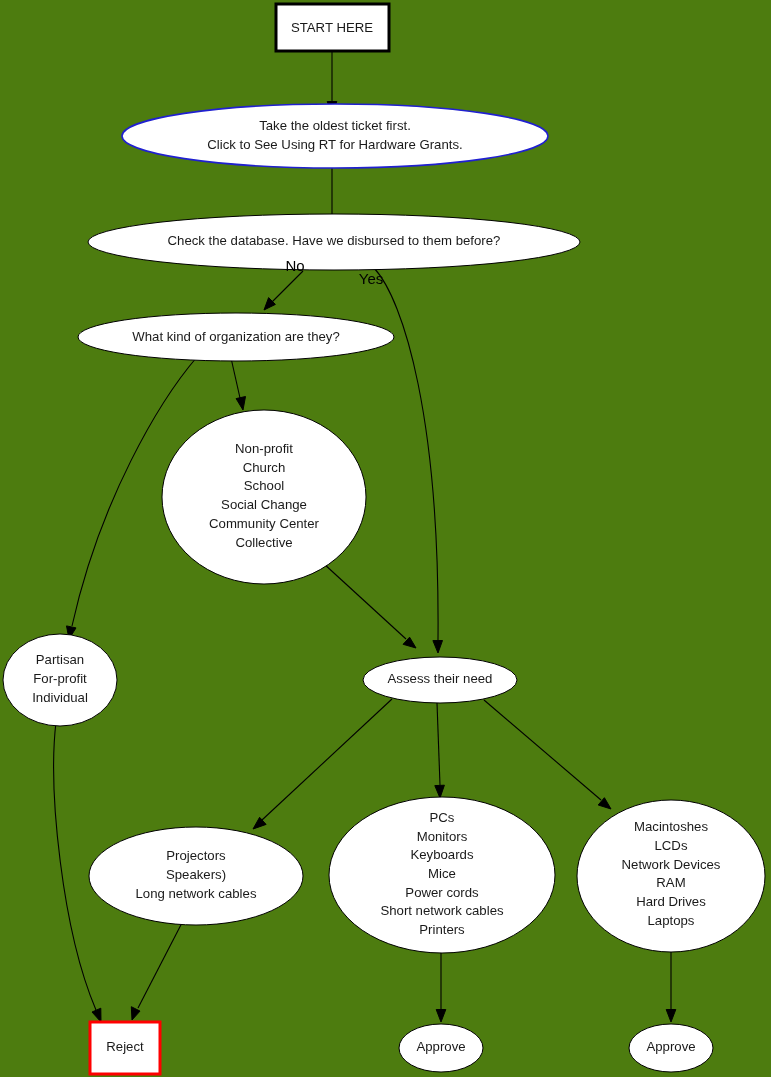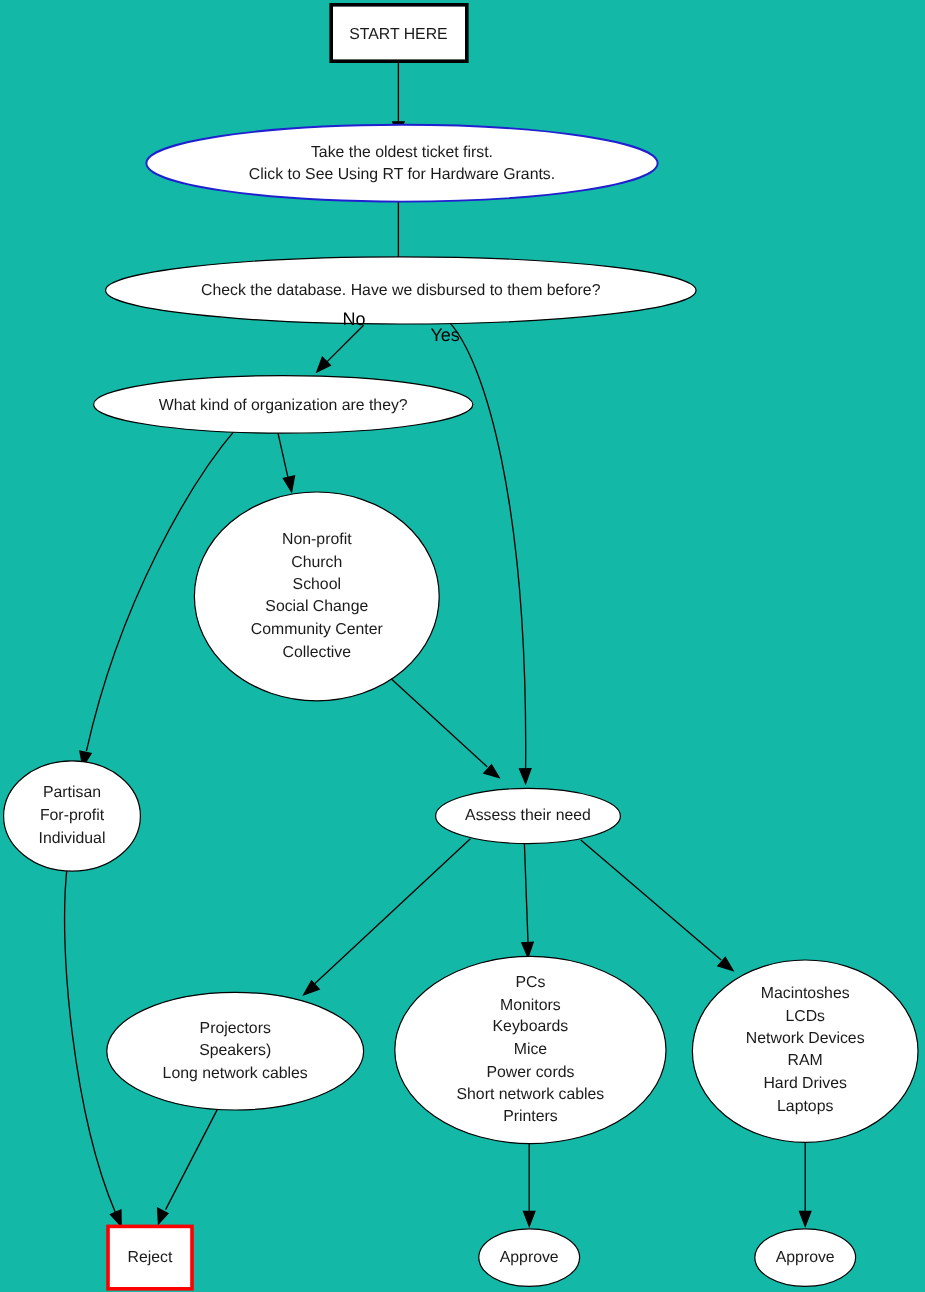--- a/index.html
+++ b/index.html
@@ -11,21 +11,21 @@
   body {
     width: 771px;
     height: 1077px;
     overflow: hidden;
     font-family: "Liberation Sans", sans-serif;
   }
   #flowchart-root {
     position: relative;
     width: 771px;
     height: 1077px;
-    background: #14b8a6;
+    background: #4d7c0f;
   }
   svg.diagram {
     display: block;
     width: 771px;
     height: 1077px;
   }
   .node-shape {
     fill: #ffffff;
     stroke: #000000;
     stroke-width: 1;

